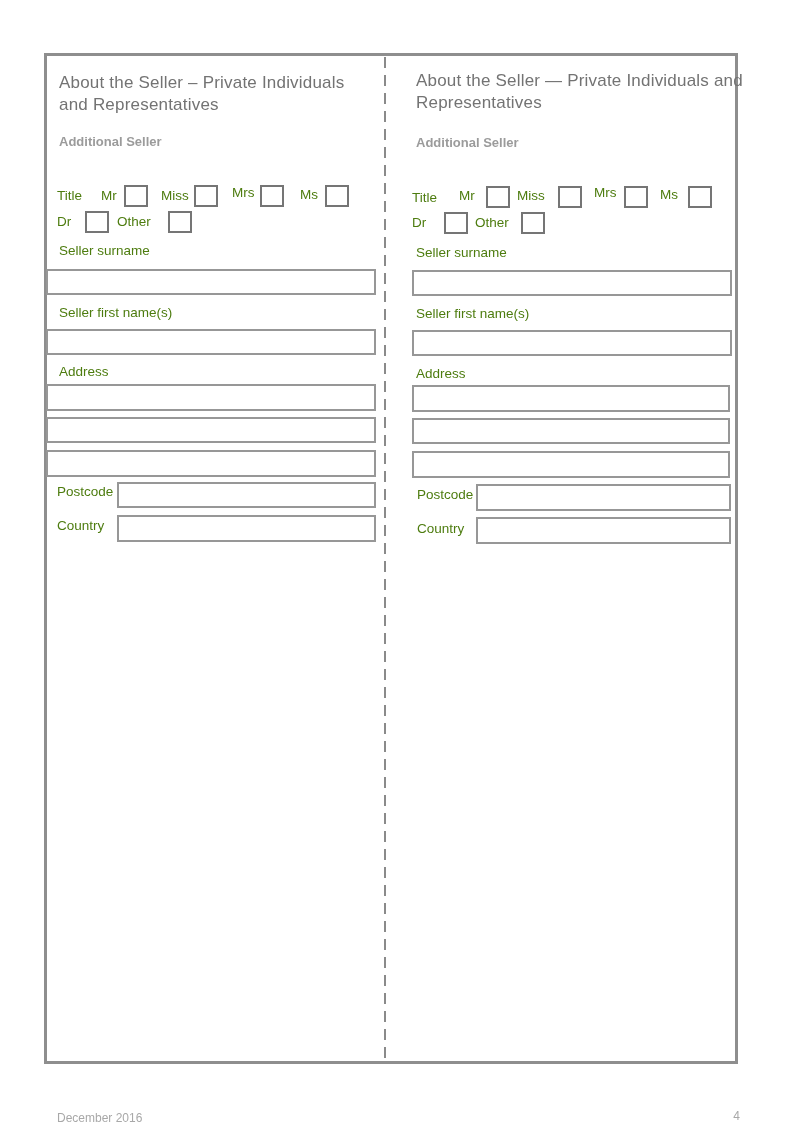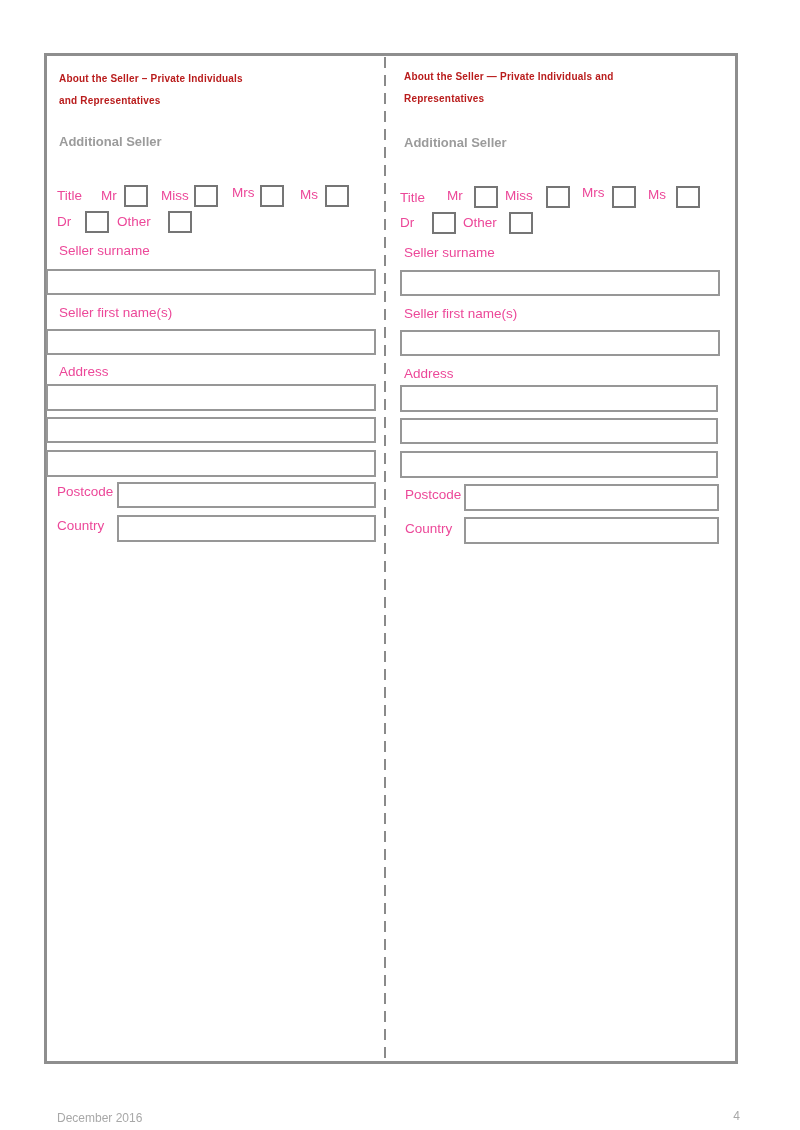--- a/index.html
+++ b/index.html
@@ -37,37 +37,37 @@
       transparent 11px, transparent 18px
     );
   }
   .col {
     position: absolute;
     top: 53px;
     height: 1008px;
   }
   .h1line {
     position: absolute;
-    font-size: 10px;
-    font-weight: bold;
-    color: #b91c1c;
+    font-size: 17px;
+    font-weight: normal;
+    color: #737373;
     letter-spacing: 0.2px;
     white-space: nowrap;
   }
   .sub {
     position: absolute;
     font-size: 13px;
     font-weight: bold;
     color: #9b9b9b;
     white-space: nowrap;
   }
   .lbl {
     position: absolute;
     font-size: 13.5px;
-    color: #ec4899;
+    color: #4d7c0f;
     white-space: nowrap;
   }
   .cb {
     position: absolute;
     width: 24px;
     height: 22px;
     border: 2px solid #757575;
     background: #ffffff;
     box-sizing: border-box;
     cursor: pointer;
@@ -140,21 +140,21 @@
     <input type="text" class="inp" style="left: 0px; top: 364px; width: 330px; height: 26px;" value="">
     <input type="text" class="inp" style="left: 0px; top: 397px; width: 330px; height: 27px;" value="">
 
     <div class="lbl" style="left:11px; top:431px;">Postcode</div>
     <input type="text" class="inp" style="left: 71px; top: 429px; width: 259px; height: 26px;" value="">
 
     <div class="lbl" style="left:11px; top:465px;">Country</div>
     <input type="text" class="inp" style="left: 71px; top: 462px; width: 259px; height: 27px;" value="">
   </div>
 
-  <div class="col" style="left:400px; width:320px;">
+  <div class="col" style="left:412px; width:320px;">
     <div class="h1line" style="left:4px; top:18px;">About the Seller — Private Individuals and</div>
     <div class="h1line" style="left:4px; top:40px;">Representatives</div>
     <div class="sub" style="left:4px; top:82px;">Additional Seller</div>
 
     <div class="lbl" style="left:0px; top:137px;">Title</div>
     <div class="lbl" style="left:47px; top:135px;">Mr</div>
     <span class="cb" style="left:74px; top:133px;"></span>
     <div class="lbl" style="left:105px; top:135px;">Miss</div>
     <span class="cb" style="left:146px; top:133px;"></span>
     <div class="lbl" style="left:182px; top:132px;">Mrs</div>

